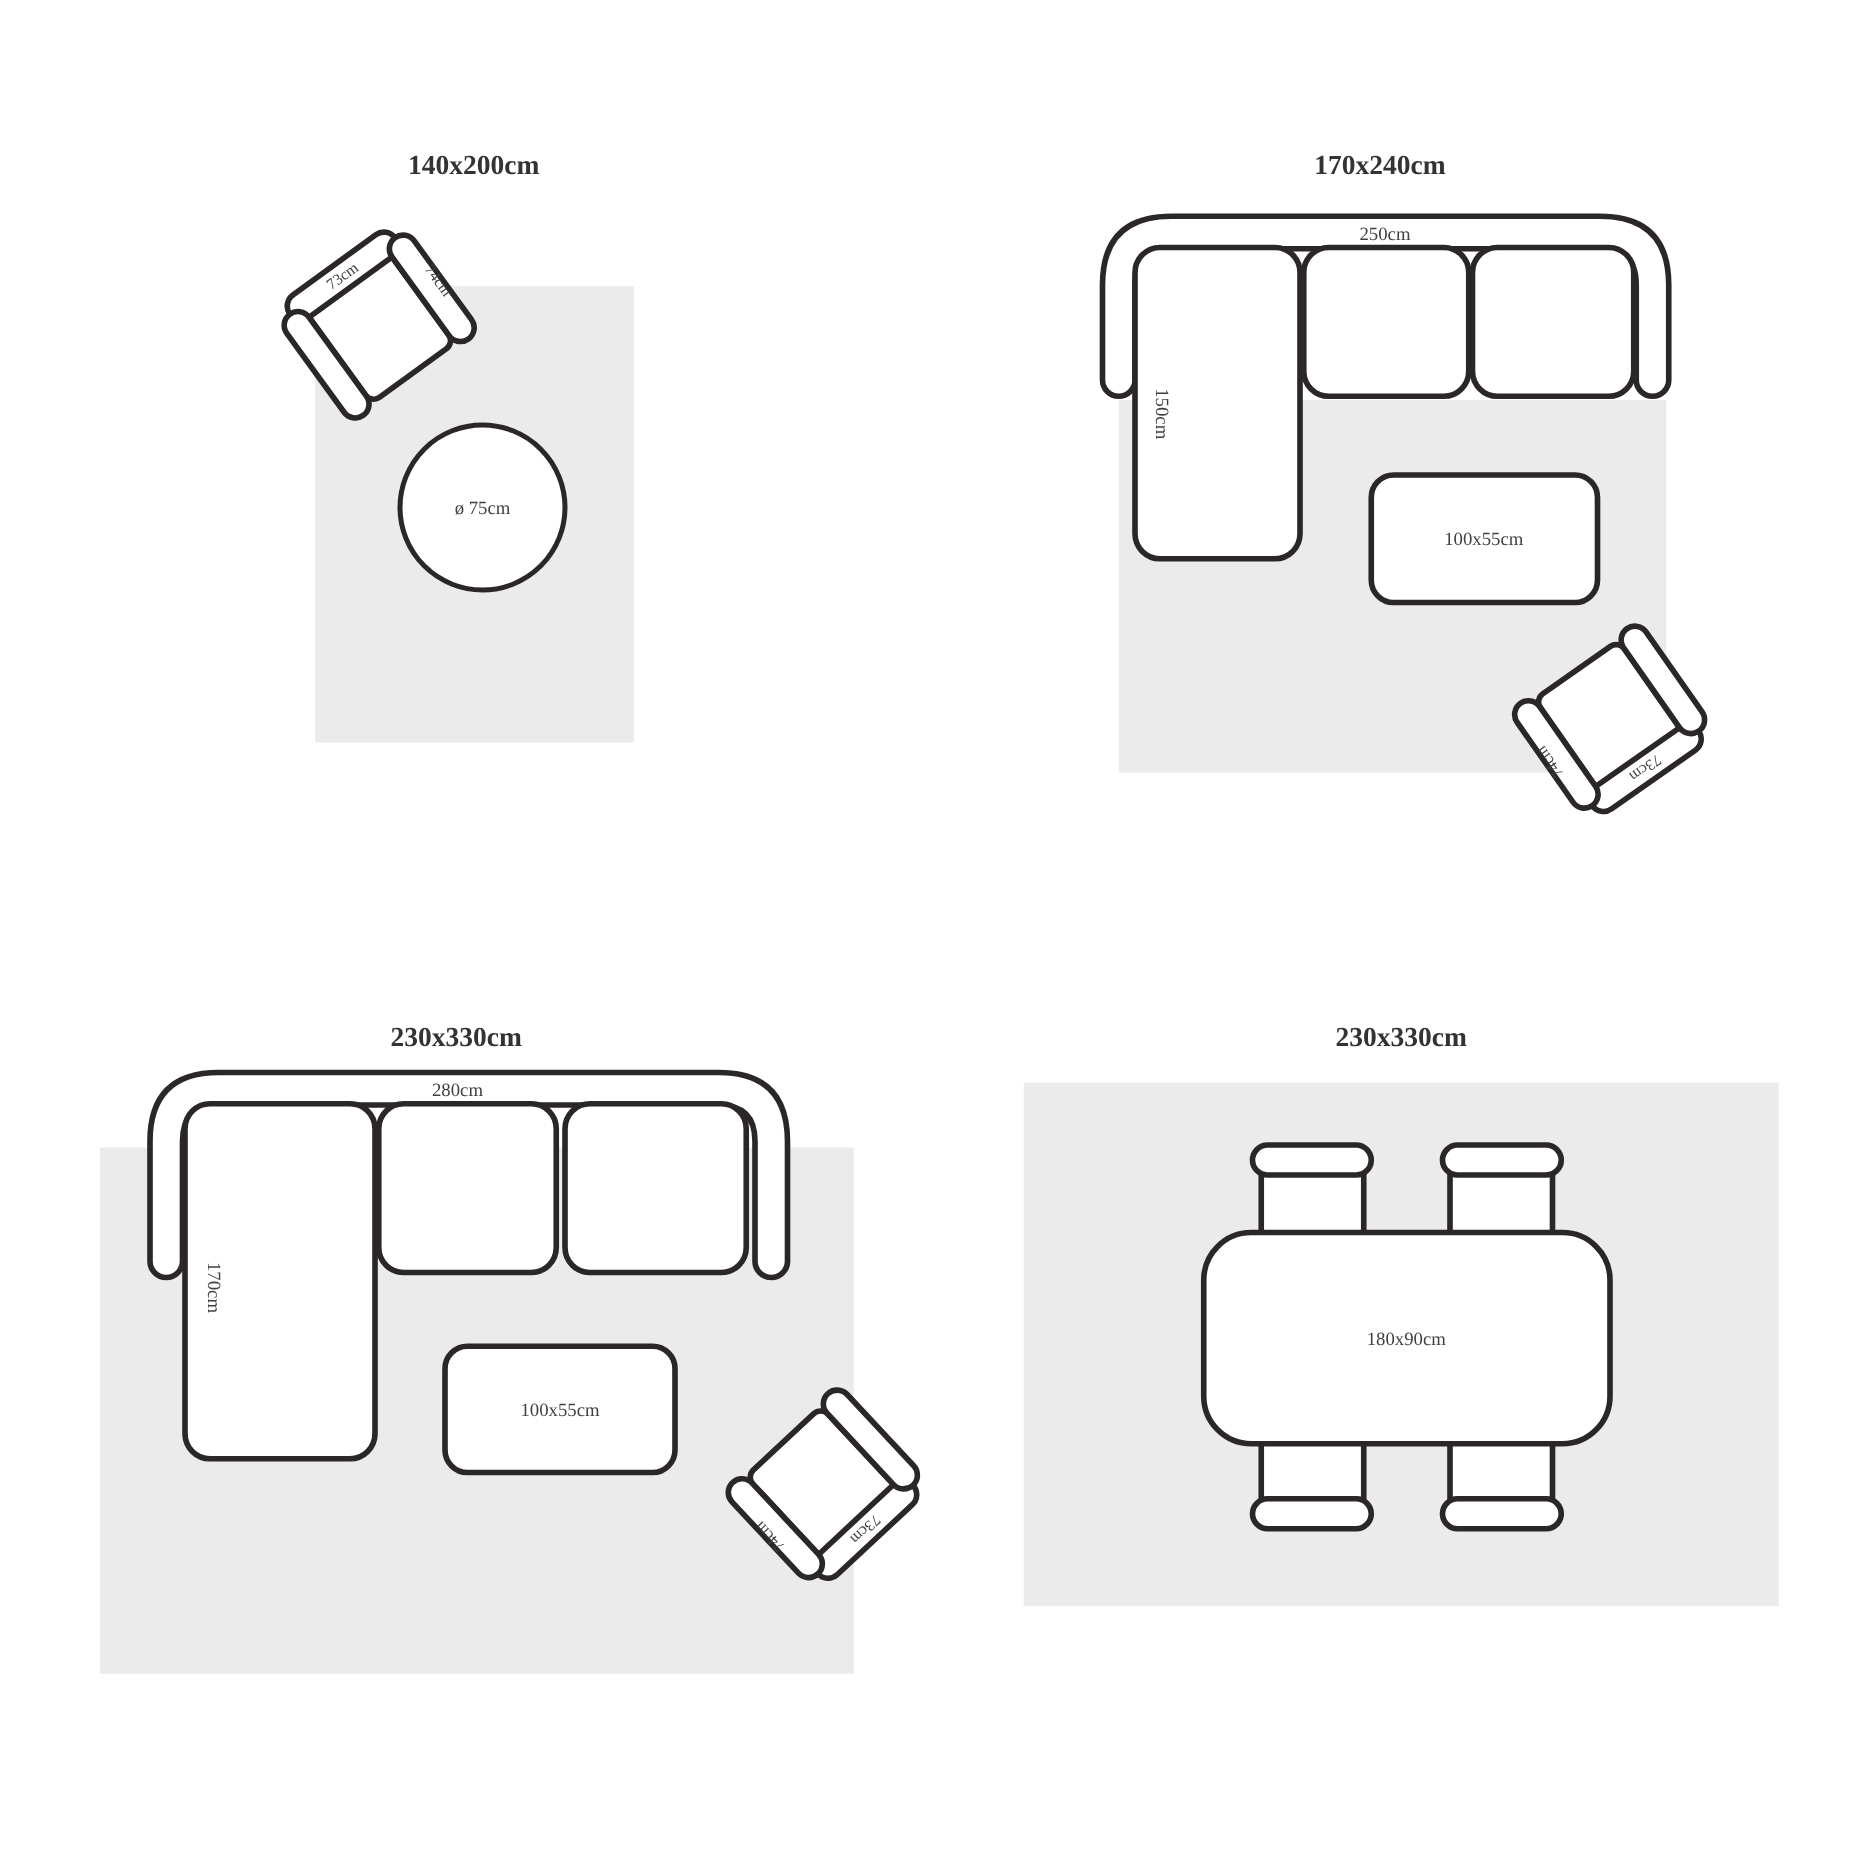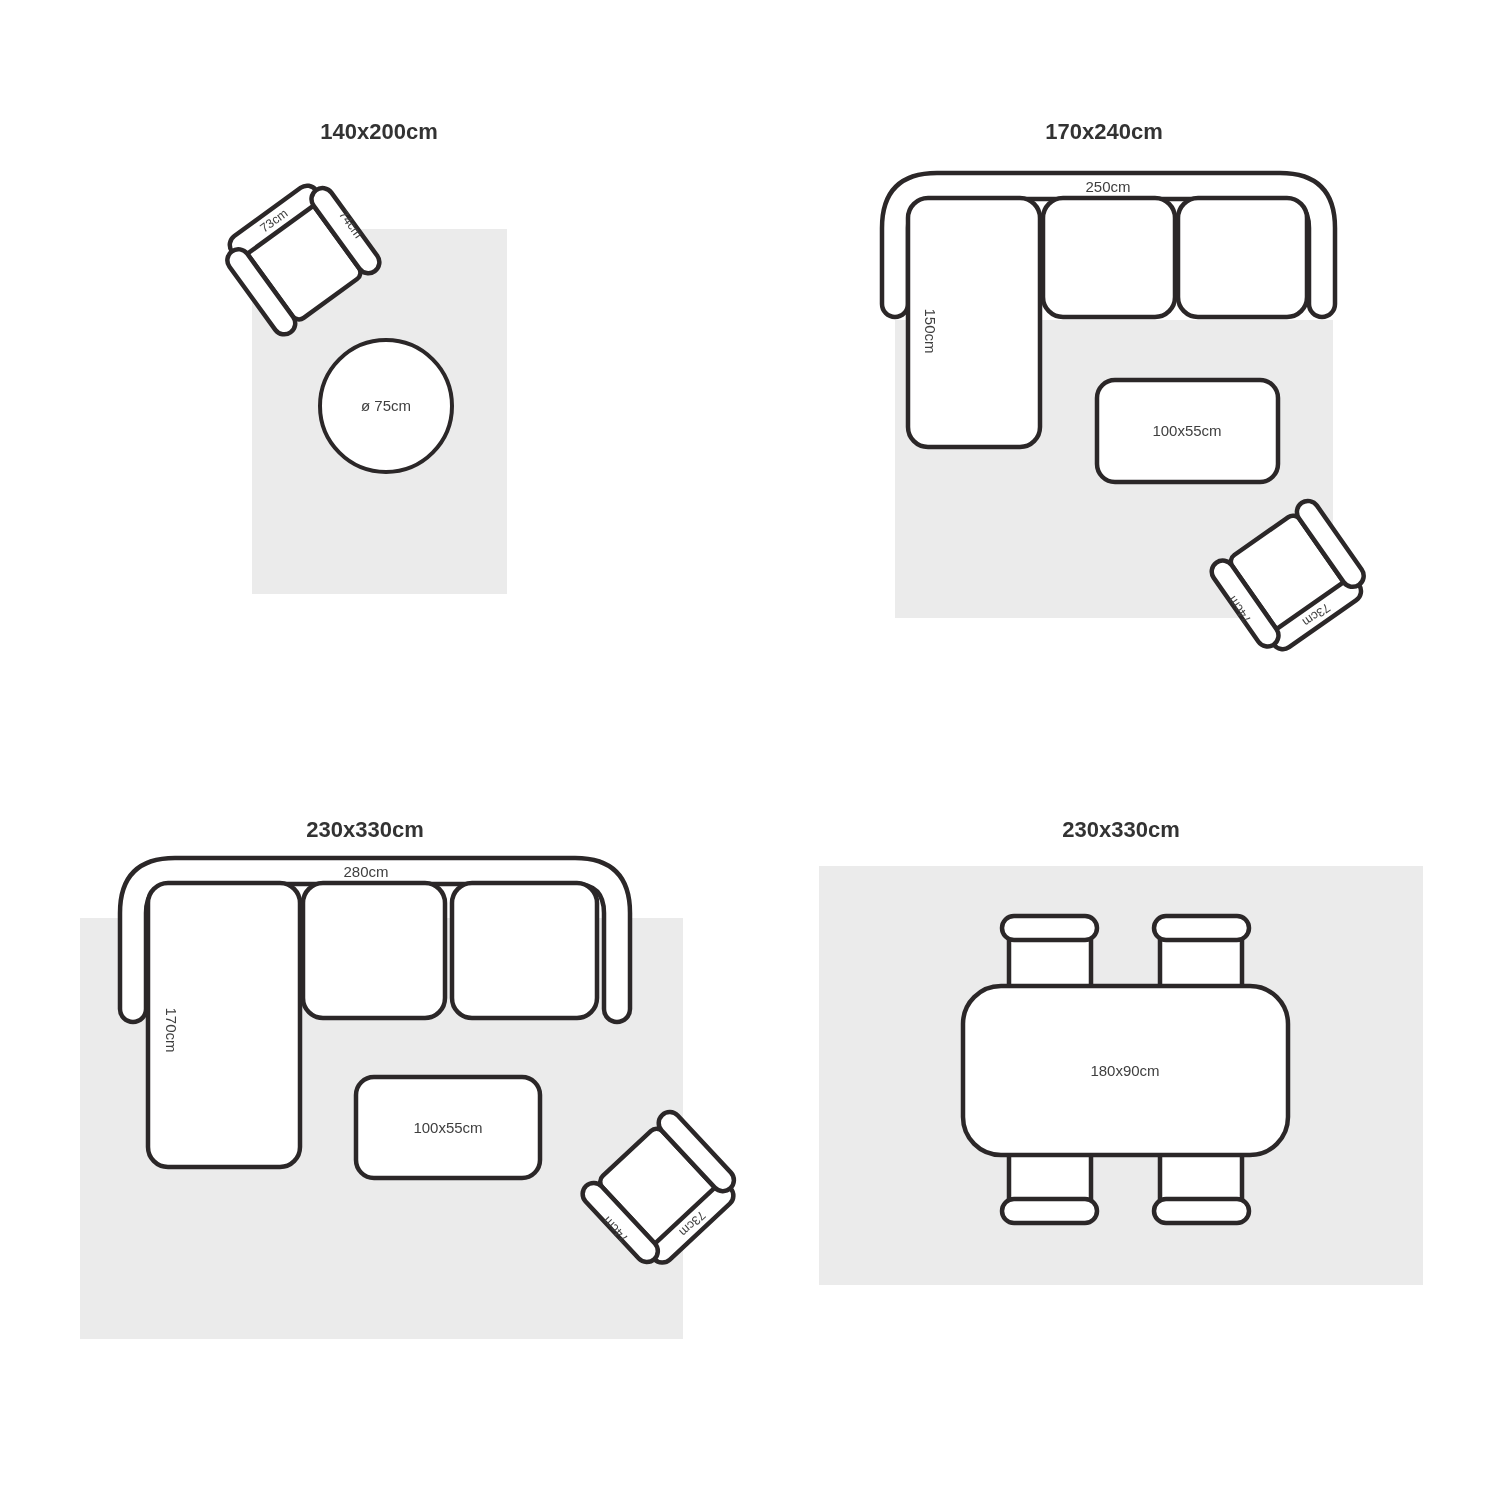--- a/index.html
+++ b/index.html
@@ -1,17 +1,17 @@
 <!DOCTYPE html>
 <html style="--outline: #2b2728; --rug: #ebebeb; --text: #3f3f3f; --title: #333333;"><head>
 <meta charset="utf-8">
 <style>
   html,body{margin:0;padding:0;background:#ffffff;}
   .stage{position:relative;width:1500px;height:1500px;background:#ffffff;overflow:hidden;
-         font-family:Liberation Sans, sans-serif;}
+         font-family:Liberation Serif, serif;}
   svg{display:block;}
   .rug{fill:var(--rug,#ebebeb);stroke:none;}
   .furn{fill:#ffffff;stroke:var(--outline,#2b2728);stroke-width:4.5;stroke-linejoin:round;}
   .furn-thin{fill:#ffffff;stroke:var(--outline,#2b2728);stroke-width:4;stroke-linejoin:round;}
   .title{font-size:22px;font-weight:bold;fill:var(--title,#333333);text-anchor:middle;}
   .dim{font-size:15px;fill:var(--text,#3f3f3f);text-anchor:middle;}
   .dim-sm{font-size:12.5px;fill:var(--text,#3f3f3f);text-anchor:middle;}
 </style>
 </head>
 <body>

